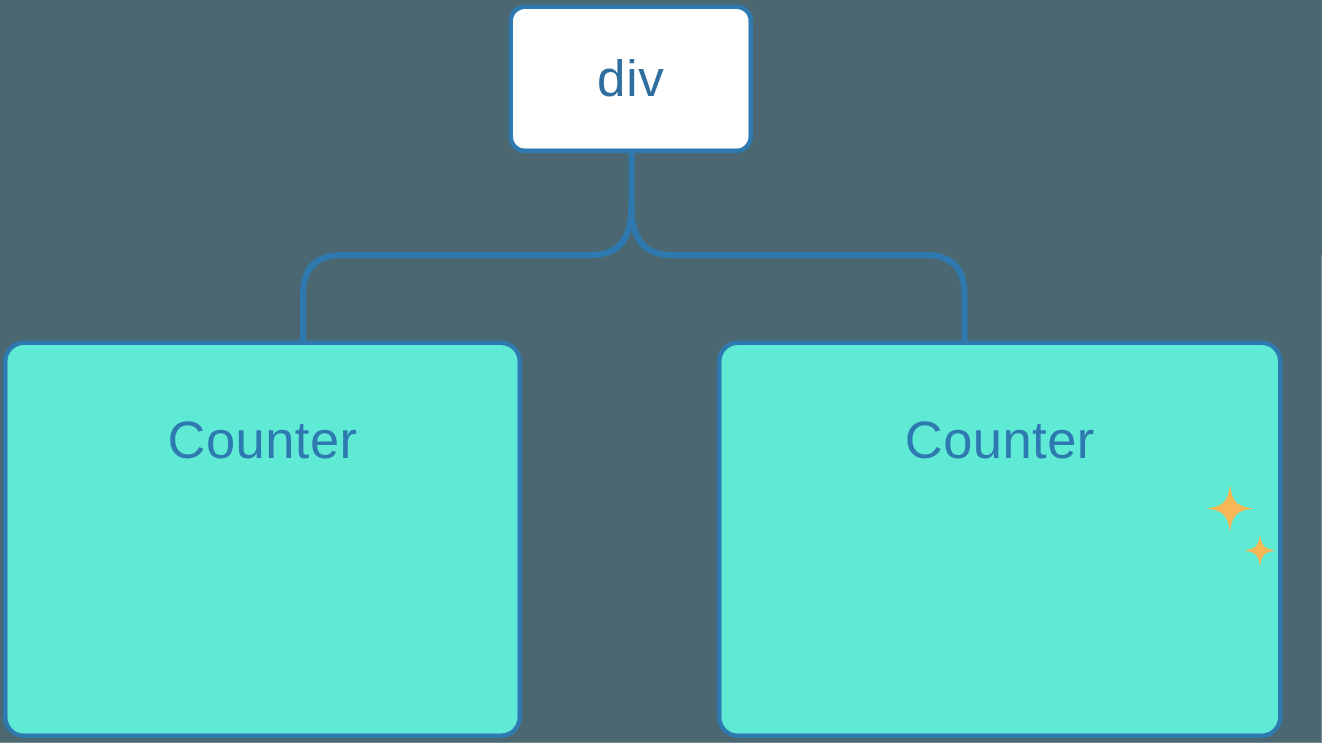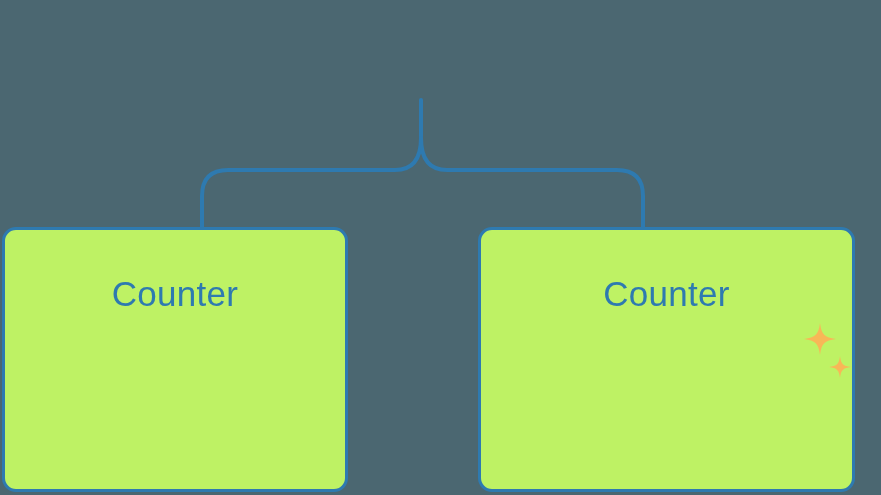--- a/index.html
+++ b/index.html
@@ -47,21 +47,21 @@
   .root-label {
     font-size: 34px;
     color: #2E6FA0;
     letter-spacing: 0.5px;
     line-height: 1;
   }
 
   
   .card {
     position: absolute;
-    background: #bef264;
+    background: #5eead4;
     border: 3px solid #2E7AB0;
     border-radius: 14px;
     box-sizing: border-box;
   }
   #card-left {
     left: 2px;
     top: 227px;
     width: 346px;
     height: 265px;
   }
@@ -100,20 +100,23 @@
 
   <svg id="connectors" viewBox="0 0 881 495">
 
     <path d="M 421 100 L 421 138" fill="none" stroke="#2E7AB0" stroke-width="4" stroke-linecap="round"></path>
 
     <path d="M 421 138 Q 421 170 395 170 L 228 170 Q 202 170 202 196 L 202 228" fill="none" stroke="#2E7AB0" stroke-width="4" stroke-linecap="round" stroke-linejoin="round"></path>
 
     <path d="M 421 138 Q 421 170 447 170 L 617 170 Q 643 170 643 196 L 643 228" fill="none" stroke="#2E7AB0" stroke-width="4" stroke-linecap="round" stroke-linejoin="round"></path>
   </svg>
 
+  <div class="root-node">
+    <span class="root-label">div</span>
+  </div>
 
   <div class="card" id="card-left">
     <div class="card-title">Counter</div>
 
   </div>
 
   <div class="card" id="card-right">
     <div class="card-title">Counter</div>
 
   </div>

